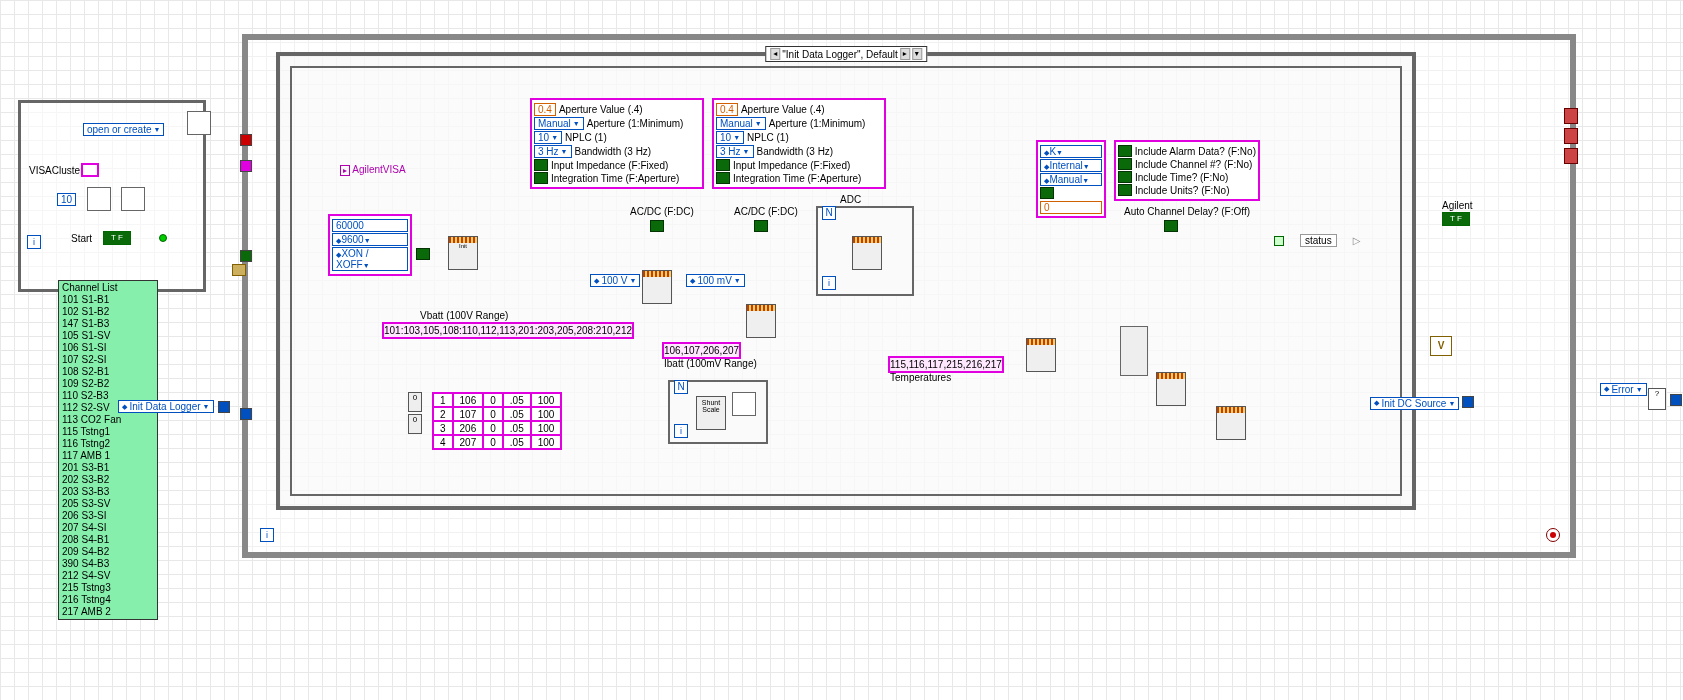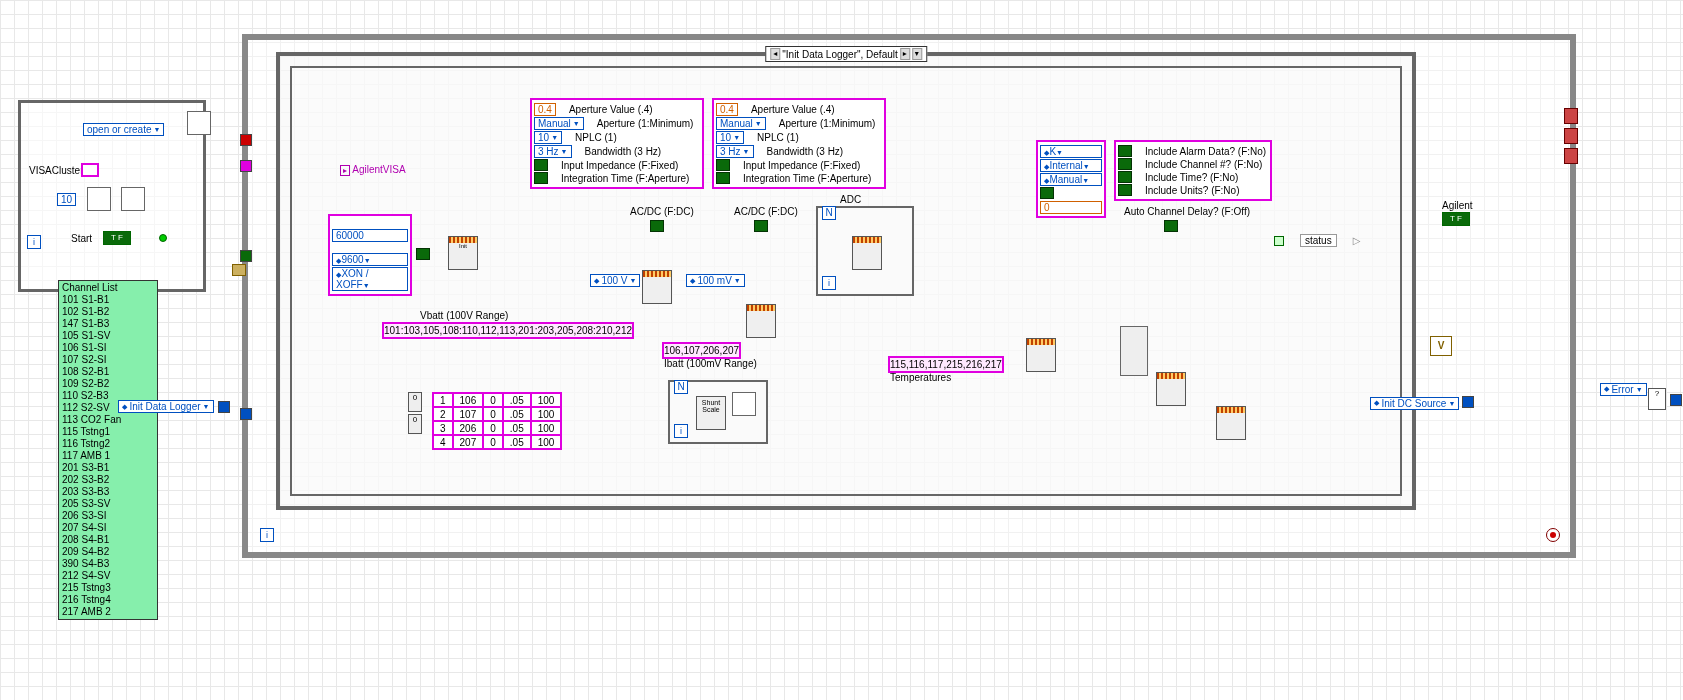--- a/index.html
+++ b/index.html
@@ -144,21 +144,21 @@
   .mag-string {
     border: 2px solid #e000e0;
     background: #ffe8ff;
     padding: 1px 0;
     font-size: 10px;
     white-space: nowrap;
   }
   .cluster-row {
     display: flex;
     align-items: center;
-    gap: 13px;
+    gap: 3px;
     margin: 1px 0;
   }
   .cluster-row .label { flex: 1; }
   .dot {
     width: 8px; height:8px; border-radius:50%;
     background:#0c0; border:1px solid #060;
     display:inline-block;
   }
   .iter-box {
     width:14px;height:14px;border:1px solid #0050c0;
@@ -253,21 +253,21 @@
   </div>
 
   <div class="abs case-inner" style="left:10px; top:10px; right:10px; bottom:10px;"></div>
 
   <div class="abs" style="left:60px; top:108px;">
     <span style="border:1px solid #b000b0;padding:0 2px;font-size:8px;color:#b000b0;">▸</span>
     <span class="label" style="color:#b000b0;">AgilentVISA</span>
   </div>
 
   <div class="abs magenta-frame" style="left:48px; top:158px; width:84px;">
-    <div class="blue-ctl" style="display:block;margin:11px 0;color:#0050c0;">60000</div>
+    <div class="blue-ctl" style="display:block;margin:1px 0;color:#0050c0;">60000</div>
     <div class="blue-ctl" style="display:block;margin:1px 0;"><span class="tri">◆</span><span>9600</span><span class="tri">▼</span></div>
     <div class="blue-ctl" style="display:block;margin:1px 0;"><span class="tri">◆</span><span>XON / XOFF</span><span class="tri">▼</span></div>
   </div>
   <div class="abs green-bool" style="left:136px; top:192px;"></div>
 
   <div class="abs vi-node" style="left:168px; top:180px;">
       <div class="vi-header"></div>
       <div style="font-size:6px;text-align:center;">Init</div>
     </div>
 
@@ -376,21 +376,21 @@
   </div>
 
   <div class="abs magenta-frame" style="left:756px; top:84px; width:70px;">
     <div class="blue-ctl" style="display:block;margin:1px 0;"><span class="tri">◆</span><span>K</span><span class="tri">▼</span></div>
     <div class="blue-ctl" style="display:block;margin:1px 0;"><span class="tri">◆</span><span>Internal</span><span class="tri">▼</span></div>
     <div class="blue-ctl" style="display:block;margin:1px 0;"><span class="tri">◆</span><span>Manual</span><span class="tri">▼</span></div>
     <div><span class="green-bool"></span></div>
     <div class="orange-ctl" style="display:block;">0</div>
   </div>
 
-  <div class="abs magenta-frame" style="left:834px; top:84px; width:158px;">
+  <div class="abs magenta-frame" style="left:834px; top:84px; width:146px;">
     <div class="cluster-row">
         <span class="green-bool"></span>
         <span class="label">Include Alarm Data? (F:No)</span>
       </div>
     <div class="cluster-row">
         <span class="green-bool"></span>
         <span class="label">Include Channel #? (F:No)</span>
       </div>
     <div class="cluster-row">
         <span class="green-bool"></span>

